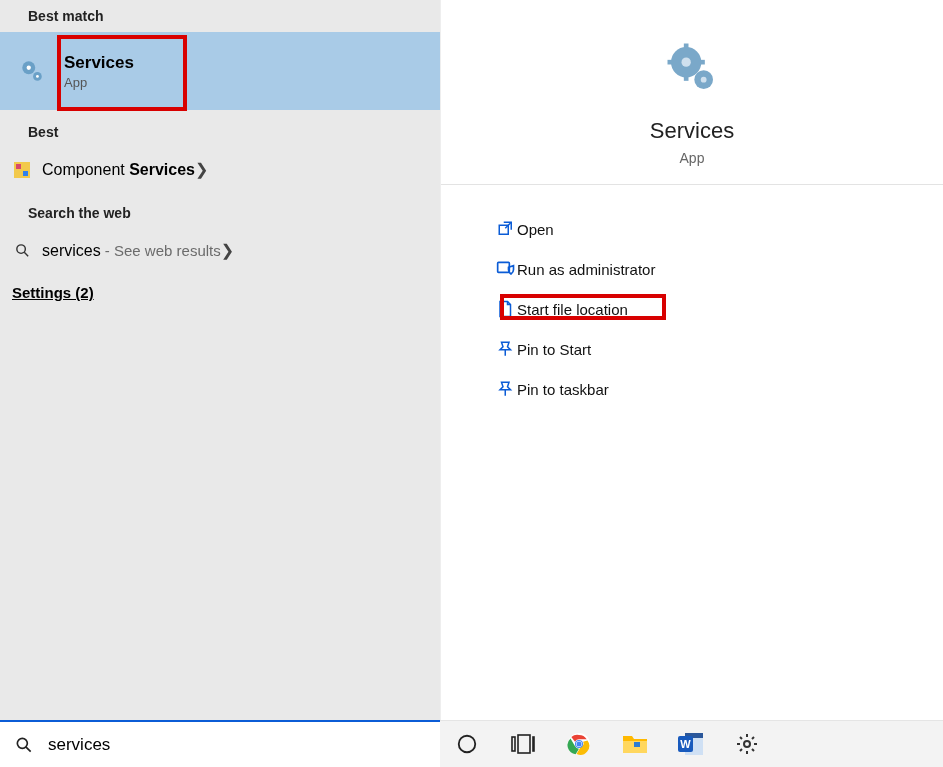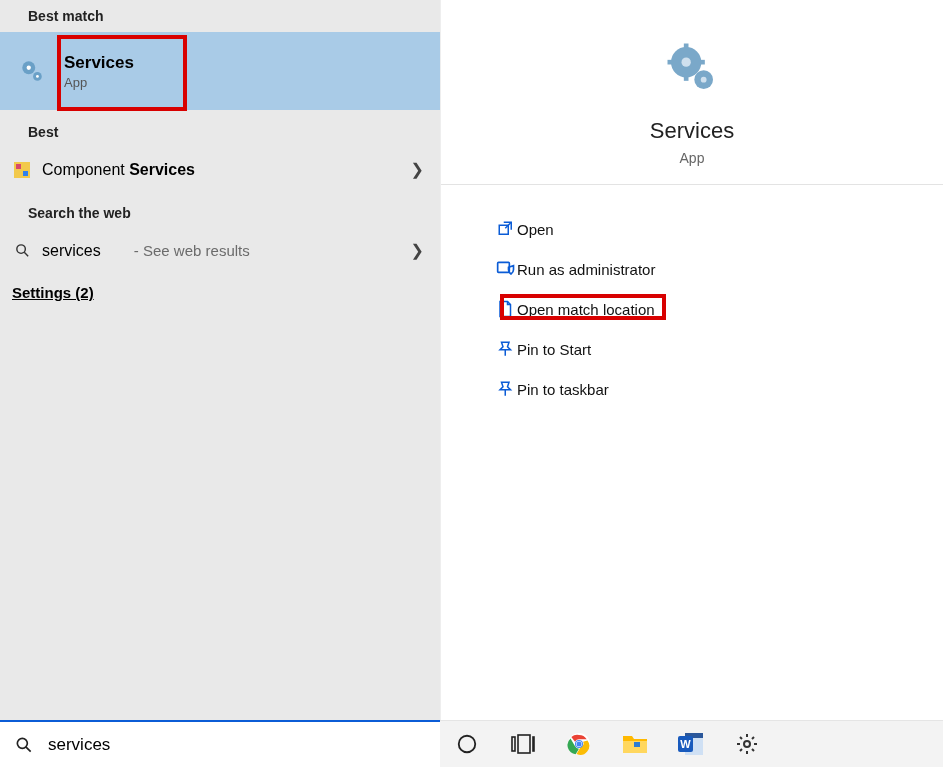--- a/index.html
+++ b/index.html
@@ -8,24 +8,24 @@
   .right-pane { position: absolute; left: 440px; top: 0; width: 503px; height: 767px; background: #fff; border-left: 1px solid #eee; }
   .section-header { padding: 8px 12px 8px 12px; font-size: 14px; font-weight: 600; color: #222; margin-left: 16px; }
   .best-match-row { display: flex; align-items: center; height: 78px; background: #a9cbe7; padding: 0 0 0 18px; cursor: pointer; }
   .best-match-row .bm-icon { width: 28px; height: 28px; margin-right: 18px; display: inline-flex; align-items: center; justify-content: center; }
   .bm-text { display: flex; flex-direction: column; }
   .bm-title { font-size: 17px; font-weight: 700; color: #000; }
   .bm-sub { font-size: 13px; color: #555; margin-top: 2px; }
   .result-row { display: flex; align-items: center; padding: 12px 16px 12px 42px; font-size: 16px; cursor: pointer; position: relative; }
   .result-row .ricon { position: absolute; left: 12px; width: 20px; display: inline-flex; align-items: center; justify-content: center; }
   .result-row .chev { color: #444; font-size: 16px; }
-  .row-flex { display: flex; align-items: center; justify-content: space-between; width: 100%; }
+  .row-flex { display: flex; align-items: center; justify-content: flex-start; width: 100%; }
   .result-label .nonbold { font-weight: 400; }
   .result-label .bold { font-weight: 700; }
-  .web-row .sub { color: #6b6b6b; font-size: 15px; margin-left: 29px; }
+  .web-row .sub { color: #6b6b6b; font-size: 15px; }
   .settings-header { padding: 12px 12px; font-size: 15px; font-weight: 600; text-decoration: underline; }
   .search-bar { position: absolute; left: 0; bottom: 0; width: 440px; height: 47px; background: #fff; border-top: 2px solid #0b5cd6; display: flex; align-items: center; padding: 0 14px; }
   .search-bar input { border: none; outline: none; font-size: 17px; width: 100%; background: transparent; }
   .search-bar .sicon { margin-right: 14px; color: #1a1a1a; }
   
   .app-hero { text-align: center; padding-top: 40px; padding-bottom: 18px; border-bottom: 1px solid #e3e3e3; }
   .app-hero .hero-title { font-size: 22px; font-weight: 400; color: #222; margin-top: 18px; }
   .app-hero .hero-sub { font-size: 14px; color: #666; margin-top: 6px; }
   .actions { padding: 24px 0 0 54px; }
   .action-row { display: flex; align-items: center; gap: 0; height: 40px; font-size: 15px; cursor: pointer; }
@@ -155,21 +155,21 @@
       </span>
       <span class="alabel">Run as administrator</span>
     </div>
     <div class="action-row">
       <span class="aicon">
         <svg width="18" height="18" viewBox="0 0 24 24" fill="none" stroke="#0b5cd6" stroke-width="2">
             <path d="M4 2h10l4 4v16H4z"></path>
             <path d="M14 2v4h4"></path>
           </svg>
       </span>
-      <span class="alabel">Open match location</span>
+      <span class="alabel">Start file location</span>
     </div>
     <div class="action-row">
       <span class="aicon">
         <svg width="18" height="18" viewBox="0 0 24 24" fill="none" stroke="#0b5cd6" stroke-width="2">
             <path d="M6 3h10l-2 6 4 4H4l4-4z"></path>
             <line x1="11" y1="13" x2="11" y2="21"></line>
           </svg>
       </span>
       <span class="alabel">Pin to Start</span>
     </div>

